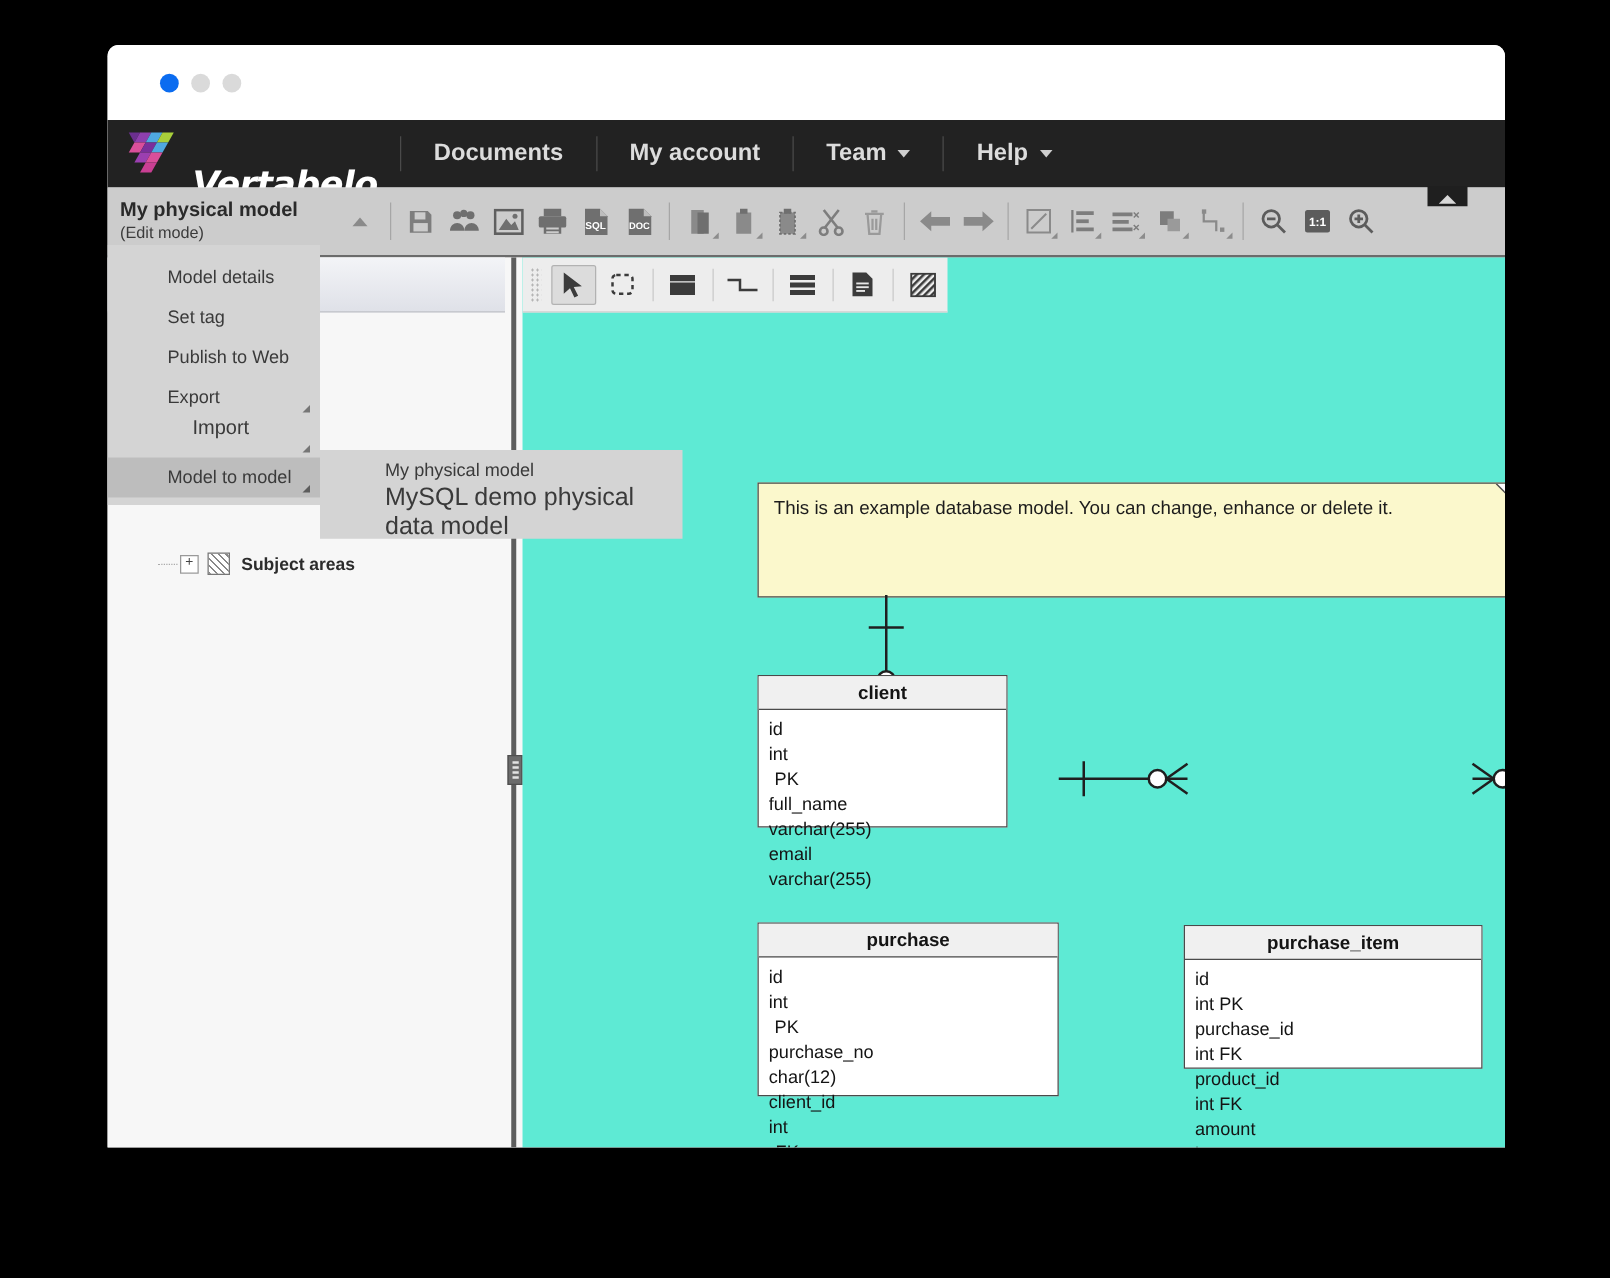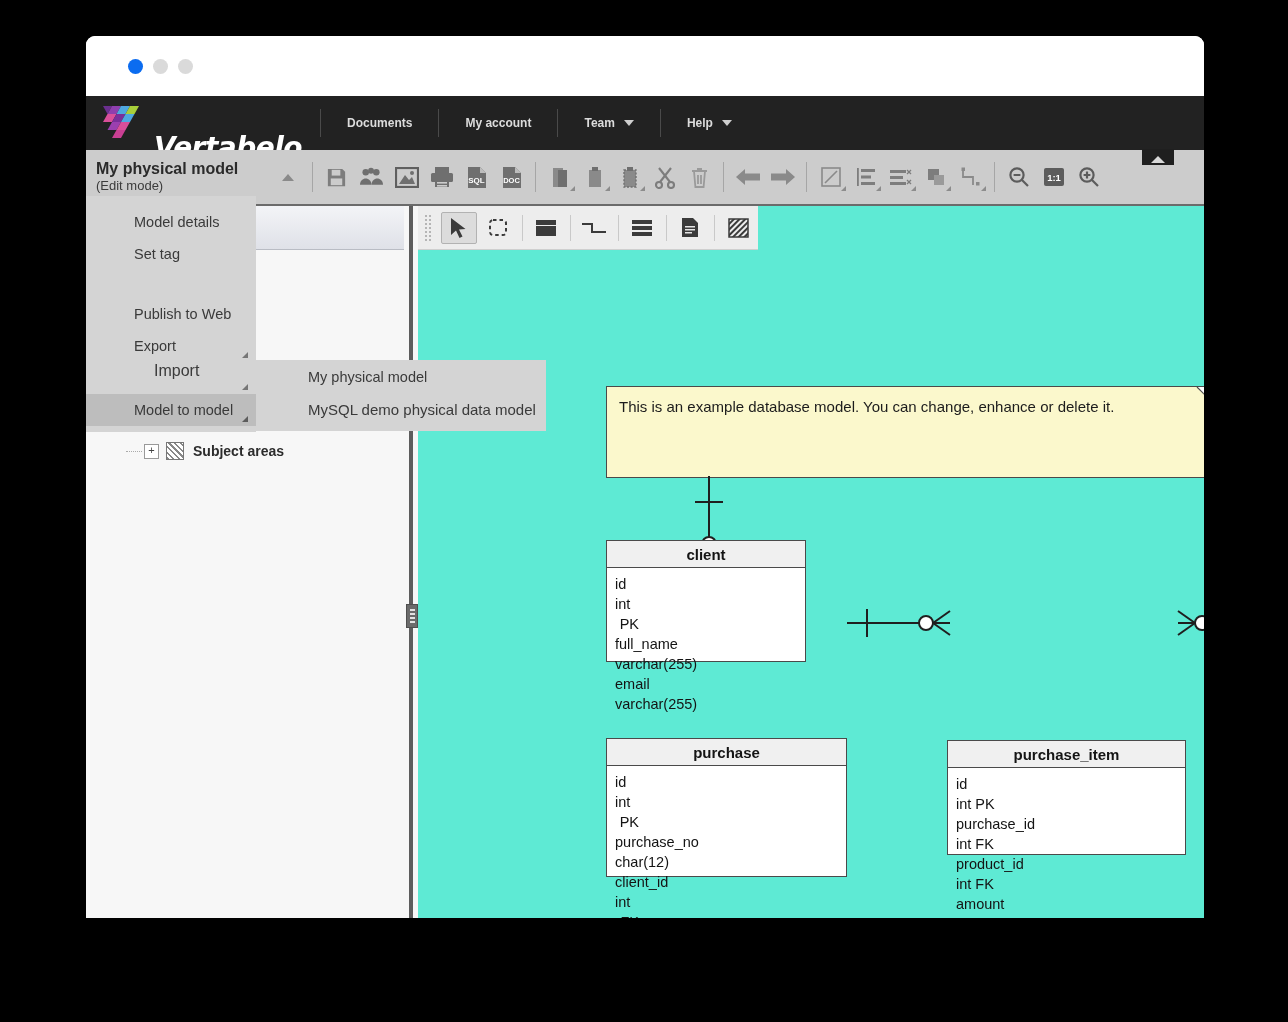--- a/index.html
+++ b/index.html
@@ -63,21 +63,21 @@
     color: #ffffff;
     font-size: 28px;
     font-weight: bold;
     font-style: italic;
     letter-spacing: -0.5px;
     font-family: "DejaVu Sans", sans-serif;
     margin-top: 48px;
   }
   .nav-item {
     color: #dcdcdc;
-    font-size: 12px;
+    font-size: 19px;
     font-weight: bold;
     padding: 0 26px;
     height: 28px;
     line-height: 28px;
     border-left: 1px solid #4a4a4a;
     display: flex;
     align-items: center;
     white-space: nowrap;
   }
   .nav-item:first-of-type { border-left: none; }
@@ -802,39 +802,39 @@
     </div>
   </div>
 
   <div style="position:absolute; left:0; top:160px; width:170px; background:#d4d4d4; padding:10px 0 6px 0;">
     <div style="height:32px; display:flex; align-items:center; padding-left:48px; font-size:14.5px; color:#3a3a3a;">
       <span>Model details</span>
     </div>
     <div style="height:32px; display:flex; align-items:center; padding-left:48px; font-size:14.5px; color:#3a3a3a;">
       <span>Set tag</span>
     </div>
-    <div style="height:32px; display:flex; align-items:center; padding-left:48px; font-size:14.5px; color:#3a3a3a;margin-top:28px;">
+    <div style="height:32px; display:flex; align-items:center; padding-left:48px; font-size:14.5px; color:#3a3a3a;">
       <span>Publish to Web</span>
     </div>
     <div style="height:32px; display:flex; align-items:center; padding-left:48px; font-size:14.5px; color:#3a3a3a; position:relative;">
       <span>Export</span>
       <span style="position:absolute; right:8px; bottom:4px; width:0;height:0;border-left:6px solid transparent;border-bottom:6px solid #767676;"></span>
     </div>
     <div style="height:32px; display:flex; align-items:flex-start; padding-left:68px; font-size:16px; color:#3a3a3a; position:relative;">
       <span>Import</span>
       <span style="position:absolute; right:8px; bottom:4px; width:0;height:0;border-left:6px solid transparent;border-bottom:6px solid #767676;"></span>
     </div>
     <div style="height:32px; display:flex; align-items:center; padding-left:48px; font-size:14.5px; color:#3a3a3a; background:#bdbdbd; position:relative;">
       <span>Model to model</span>
       <span style="position:absolute; right:8px; bottom:4px; width:0;height:0;border-left:6px solid transparent;border-bottom:6px solid #5c5c5c;"></span>
     </div>
   </div>
 
   <div style="position:absolute; left:170px; top:324px; width:290px; height:71px; background:#d4d4d4;">
     <div style="height:33px; display:flex; align-items:center; padding-left:52px; font-size:14.5px; color:#3a3a3a;">
       <span>My physical model</span>
     </div>
-    <div style="height:33px; display:flex; align-items:center; padding-left:52px; font-size:15px; color:#3a3a3a;">
+    <div style="height:33px; display:flex; align-items:center; padding-left:52px; font-size:20px; color:#3a3a3a;">
       <span>MySQL demo physical data model</span>
     </div>
   </div>
 
 </div>
 
 </body></html>

